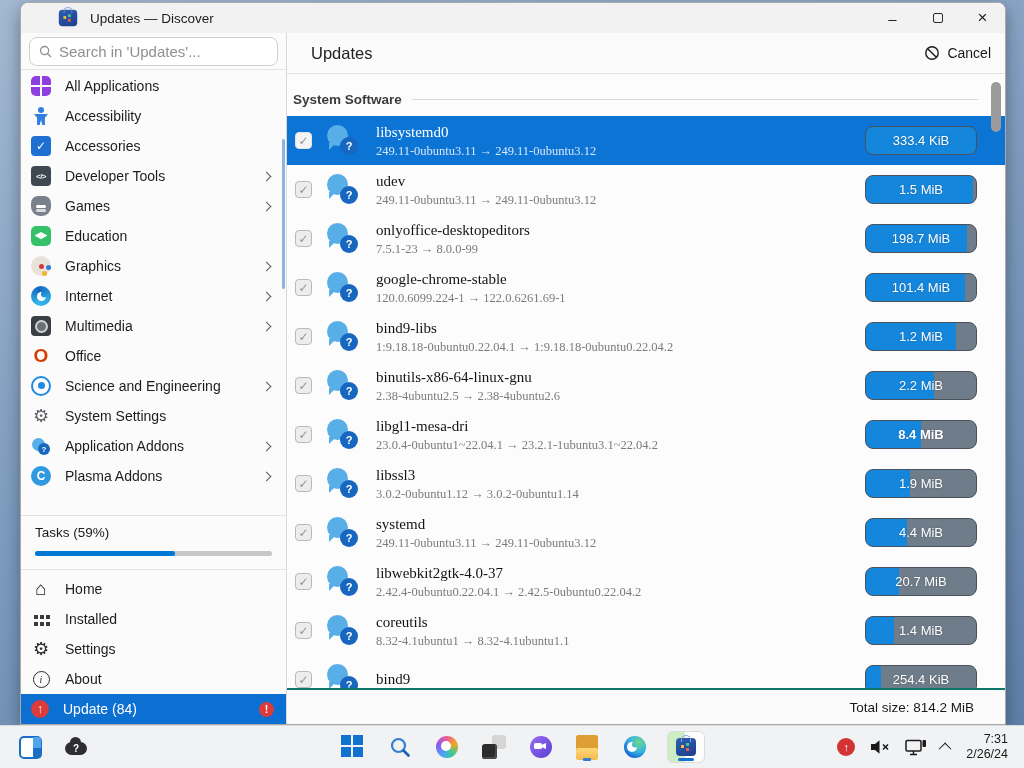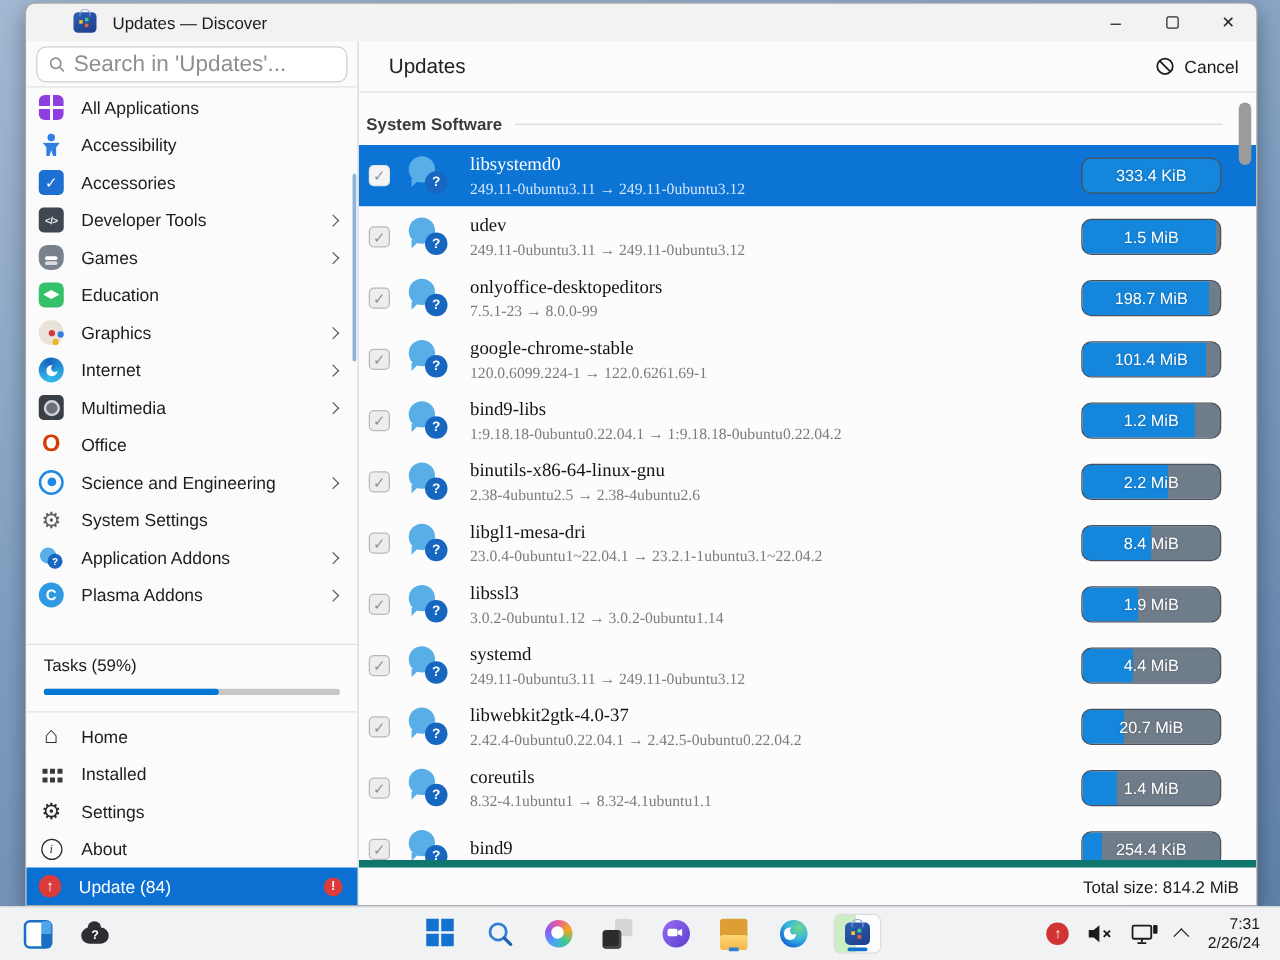--- a/index.html
+++ b/index.html
@@ -22,21 +22,21 @@
   .closex { font-size:17px; }
 
   .window-body { flex:1; display:flex; min-height:0; }
 
   
   .sidebar { width:266px; flex:0 0 auto; background:#fbfbfb; border-right:1px solid #d9d9d9;
     display:flex; flex-direction:column; position:relative; }
   .search-row { height:41px; border-bottom:1px solid #e4e4e4; display:flex; align-items:center; padding:0 8px; }
   .search-box { flex:1; height:29px; background:#fff; border:1px solid #cfcfcf; border-radius:8px;
     display:flex; align-items:center; padding:0 9px; gap:7px; }
-  .search-placeholder { font-size:18px; color:#8f8f8f; }
+  .search-placeholder { font-size:15px; color:#8f8f8f; }
   .nav { padding:1px 0 24px 0; }
   .nav-item { height:30px; display:flex; align-items:center; padding:0 12px 0 10px; position:relative;
     font-size:14px; color:#1c1c1c; }
   .nav-item .label { margin-left:14px; }
   .chev { position:absolute; right:16px; width:7px; height:7px;
     border-top:1.6px solid #5a5a5a; border-right:1.6px solid #5a5a5a; transform:rotate(45deg); }
   .divider { height:1px; background:#e2e2e2; flex:0 0 auto; }
   .tasks { padding:9px 14px 13px 14px; }
   .tasks-label { font-size:13.5px; color:#1b1b1b; }
   .tasks-bar { margin-top:11px; height:5px; border-radius:3px; background:#c7c7c7; position:relative; }
@@ -130,22 +130,22 @@
   .pkg-text { margin-left:16px; min-width:0;font-family:Liberation Serif, serif; }
   .pkg-name { font-size:15px; color:#131313; line-height:19px; }
   .pkg-version { font-size:12.5px; color:#7b7b7b; line-height:16px; margin-top:1px; }
   .pkg-row.selected .pkg-name { color:#fff; }
   .pkg-row.selected .pkg-version { color:#d5e6fa; }
   .size-badge { margin-left:auto; margin-right:28px; width:112px; height:29px; border:1.5px solid #49525c;
     border-radius:8px; color:#fff; font-size:13px; display:flex; align-items:center; justify-content:center;
     flex:0 0 auto; text-shadow:0 0 2px rgba(0,0,0,.25); }
   .main-scrollbar { position:absolute; right:4px; top:8px; width:10px; height:50px;
     background:#9b9b9b; border-radius:5px; }
-  .main-footer { height:36px; flex:0 0 auto; border-top:6px solid #0f766e; background:#fbfbfb;
-    display:flex; align-items:center; justify-content:flex-end; padding-right:14px;
+  .main-footer { height:36px; flex:0 0 auto; border-top:2px solid #0f766e; background:#fbfbfb;
+    display:flex; align-items:center; justify-content:flex-end; padding-right:31px;
     font-size:13.5px; color:#1a1a1a; }
 
   
   .taskbar { position:absolute; left:0; right:0; bottom:0; height:43px; background:#f0f2f4;
     border-top:1px solid #d8dadd; }
   .tb-left { position:absolute; left:18px; top:0; height:100%; display:flex; align-items:center; gap:22px; }
   .tb-center { position:absolute; left:341px; top:0; height:100%; display:flex; align-items:center; gap:23px; }
   .tb-tray { position:absolute; right:16px; top:0; height:100%; display:flex; align-items:center; gap:15px; }
   .tbi { position:relative; width:24px; height:24px; display:flex; align-items:center; justify-content:center; }
 
@@ -455,21 +455,21 @@
                   <span class="check">✓</span>
                 </span>
     <span class="pkg-icon">
       <span class="bubble-back"></span>
       <span class="bubble-front">?</span>
     </span>
     <span class="pkg-text">
       <div class="pkg-name">libgl1-mesa-dri</div>
       <div class="pkg-version">23.0.4-0ubuntu1~22.04.1 → 23.2.1-1ubuntu3.1~22.04.2</div>
     </span>
-    <span class="size-badge" style="background: linear-gradient(90deg, rgb(20, 134, 220) 0%, rgb(20, 134, 220) 50%, rgb(111, 124, 137) 50%, rgb(111, 124, 137) 100%);">8.4 MiB</span>
+    <span class="size-badge" style="background: linear-gradient(90deg, rgb(20, 134, 220) 0%, rgb(20, 134, 220) 50%, rgb(111, 124, 137) 50%, rgb(111, 124, 137) 100%); font-weight: bold;">8.4 MiB</span>
   </div>
               <div class="pkg-row">
     <span class="checkbox">
                   <span class="check">✓</span>
                 </span>
     <span class="pkg-icon">
       <span class="bubble-back"></span>
       <span class="bubble-front">?</span>
     </span>
     <span class="pkg-text">

